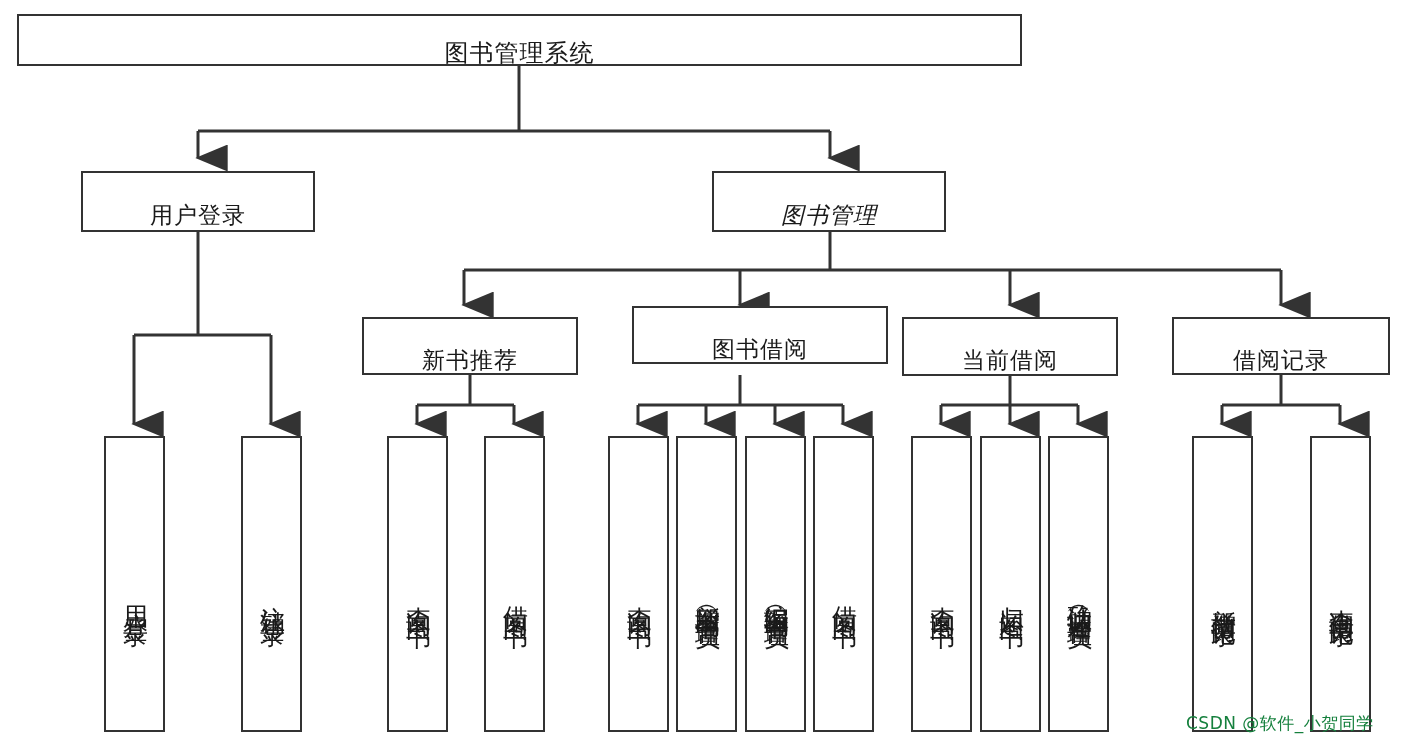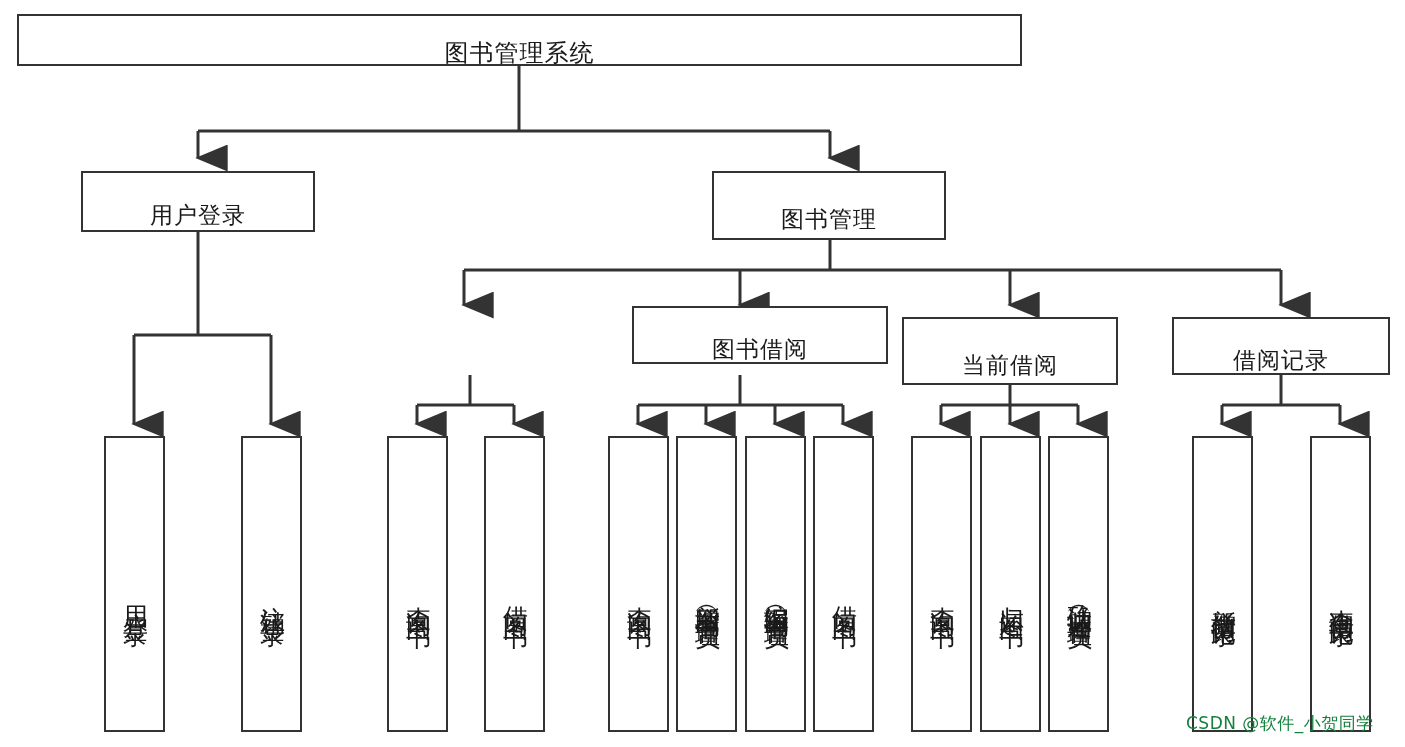--- a/index.html
+++ b/index.html
@@ -131,28 +131,31 @@
     </g>
   </svg>
 
   <div class="node h root" style="left:17px; top:14px; width:1005px; height:52px;">
     <span class="lbl">图书管理系统</span>
   </div>
 
   <div class="node h" style="left:81px; top:171px; width:234px; height:61px;">
     <span class="lbl">用户登录</span>
   </div>
-  <div class="node h" style="left:712px; top:171px; width:234px; height:69px;">
+  <div class="node h" style="left:712px; top:171px; width:234px; height:61px;font-style:italic;">
     <span class="lbl">图书管理</span>
   </div>
 
+  <div class="node h" style="left:362px; top:317px; width:216px; height:58px;">
+    <span class="lbl">新书推荐</span>
+  </div>
   <div class="node h" style="left:632px; top:306px; width:256px; height:58px;">
     <span class="lbl">图书借阅</span>
   </div>
-  <div class="node h" style="left:902px; top:317px; width:216px; height:68px;">
+  <div class="node h" style="left:902px; top:317px; width:216px; height:59px;">
     <span class="lbl">当前借阅</span>
   </div>
   <div class="node h" style="left:1172px; top:317px; width:218px; height:58px;text-align:right;">
     <span class="lbl">借阅记录</span>
   </div>
 
   <div class="node v" style="left:104px; top:436px; width:61px; height:296px;">
     <span class="lbl">用户登录</span>
   </div>
   <div class="node v" style="left:241px; top:436px; width:61px; height:296px;">

